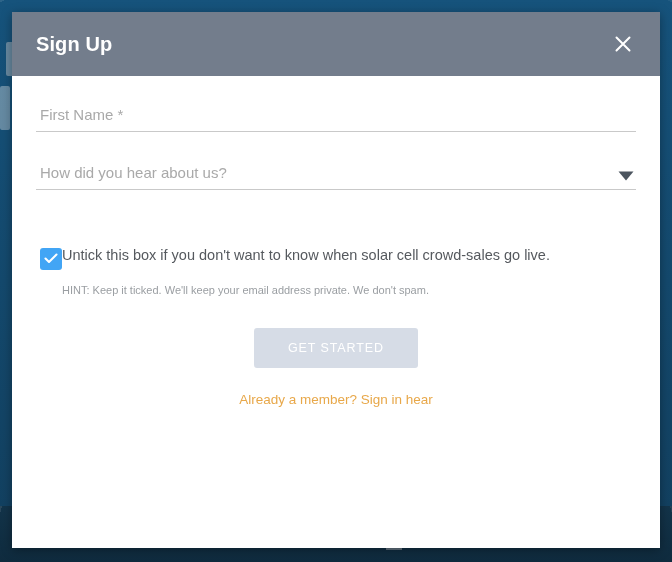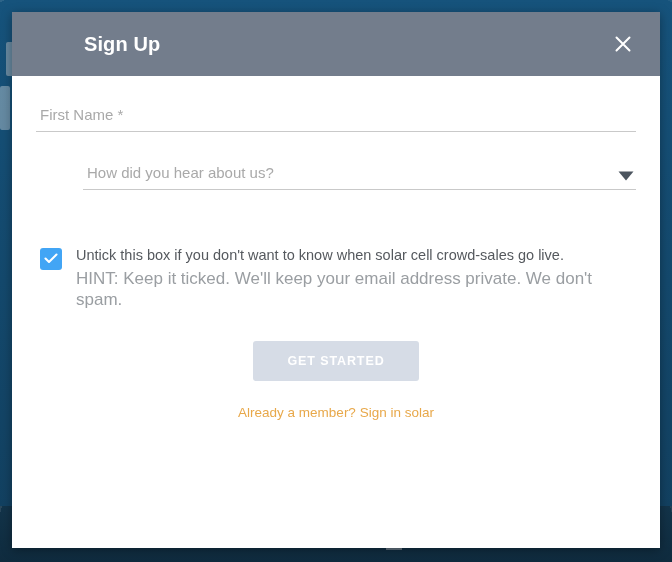--- a/index.html
+++ b/index.html
@@ -70,21 +70,20 @@
     align-items: center;
     justify-content: space-between;
     padding: 0 22px 0 24px;
     box-sizing: border-box;
   }
   #modal-title {
     color: #ffffff;
     font-size: 20px;
     font-weight: bold;
     letter-spacing: 0.1px;
-    margin-left: 48px;
   }
   #close-button {
     width: 30px;
     height: 30px;
     display: flex;
     align-items: center;
     justify-content: center;
     cursor: pointer;
     background: none;
     border: none;
@@ -137,21 +136,21 @@
     top: 4px;
     width: 22px;
     height: 22px;
     display: flex;
     align-items: center;
     justify-content: center;
     cursor: pointer;
   }
 
   
-  #referral-field { margin-bottom: 22px; margin-left: 47px; }
+  #referral-field { margin-bottom: 22px; }
   #referral-select {
     width: 100%;
     border: none;
     border-bottom: 1px solid #c9c9c9;
     background: transparent;
     font-family: "Liberation Sans", sans-serif;
     font-size: 15px;
     color: #a9a9a9;
     padding: 4px 26px 7px 4px;
     box-sizing: border-box;
@@ -165,21 +164,20 @@
     position: absolute;
     right: 2px;
     top: 9px;
     pointer-events: none;
   }
 
   
   #newsletter-block {
     display: flex;
     align-items: flex-start;
-    gap: 14px;
     margin-top: 34px;
     padding-left: 4px;
   }
   #newsletter-checkbox {
     flex: 0 0 auto;
     width: 22px;
     height: 22px;
     border-radius: 3px;
     background: #42a5f5;
     display: flex;
@@ -188,40 +186,40 @@
     cursor: pointer;
     margin-top: 2px;
   }
   #newsletter-texts { padding-top: 0px; }
   #newsletter-label {
     font-size: 14.5px;
     color: #55595e;
     line-height: 1.25;
   }
   #newsletter-hint {
-    font-size: 17px;
+    font-size: 11px;
     color: #9a9ea2;
-    margin-top: 4px;
+    margin-top: 20px;
     line-height: 1.25;
   }
 
   
   #actions {
     margin-top: 30px;
     text-align: center;
   }
   #get-started-button {
     display: inline-block;
     background: #d6dce6;
     color: #ffffff;
     border: none;
     border-radius: 3px;
     font-family: "Liberation Sans", sans-serif;
     font-size: 12.5px;
-    font-weight: bold;
+    font-weight: normal;
     letter-spacing: 0.9px;
     padding: 13px 34px;
     cursor: default;
   }
   #signin-link {
     display: block;
     margin-top: 24px;
     color: #e8a84a;
     font-size: 13.5px;
     text-decoration: none;
@@ -286,17 +284,17 @@
         </span>
       </div>
       <div id="newsletter-texts">
         <div id="newsletter-label">Untick this box if you don't want to know when solar cell crowd-sales go live.</div>
         <div id="newsletter-hint">HINT: Keep it ticked. We'll keep your email address private. We don't spam.</div>
       </div>
     </div>
 
     <div id="actions">
       <button id="get-started-button">GET STARTED</button>
-      <a id="signin-link">Already a member? Sign in solar</a>
+      <a id="signin-link">Already a member? Sign in hear</a>
     </div>
 
   </div>
 </div>
 
 </body></html>

